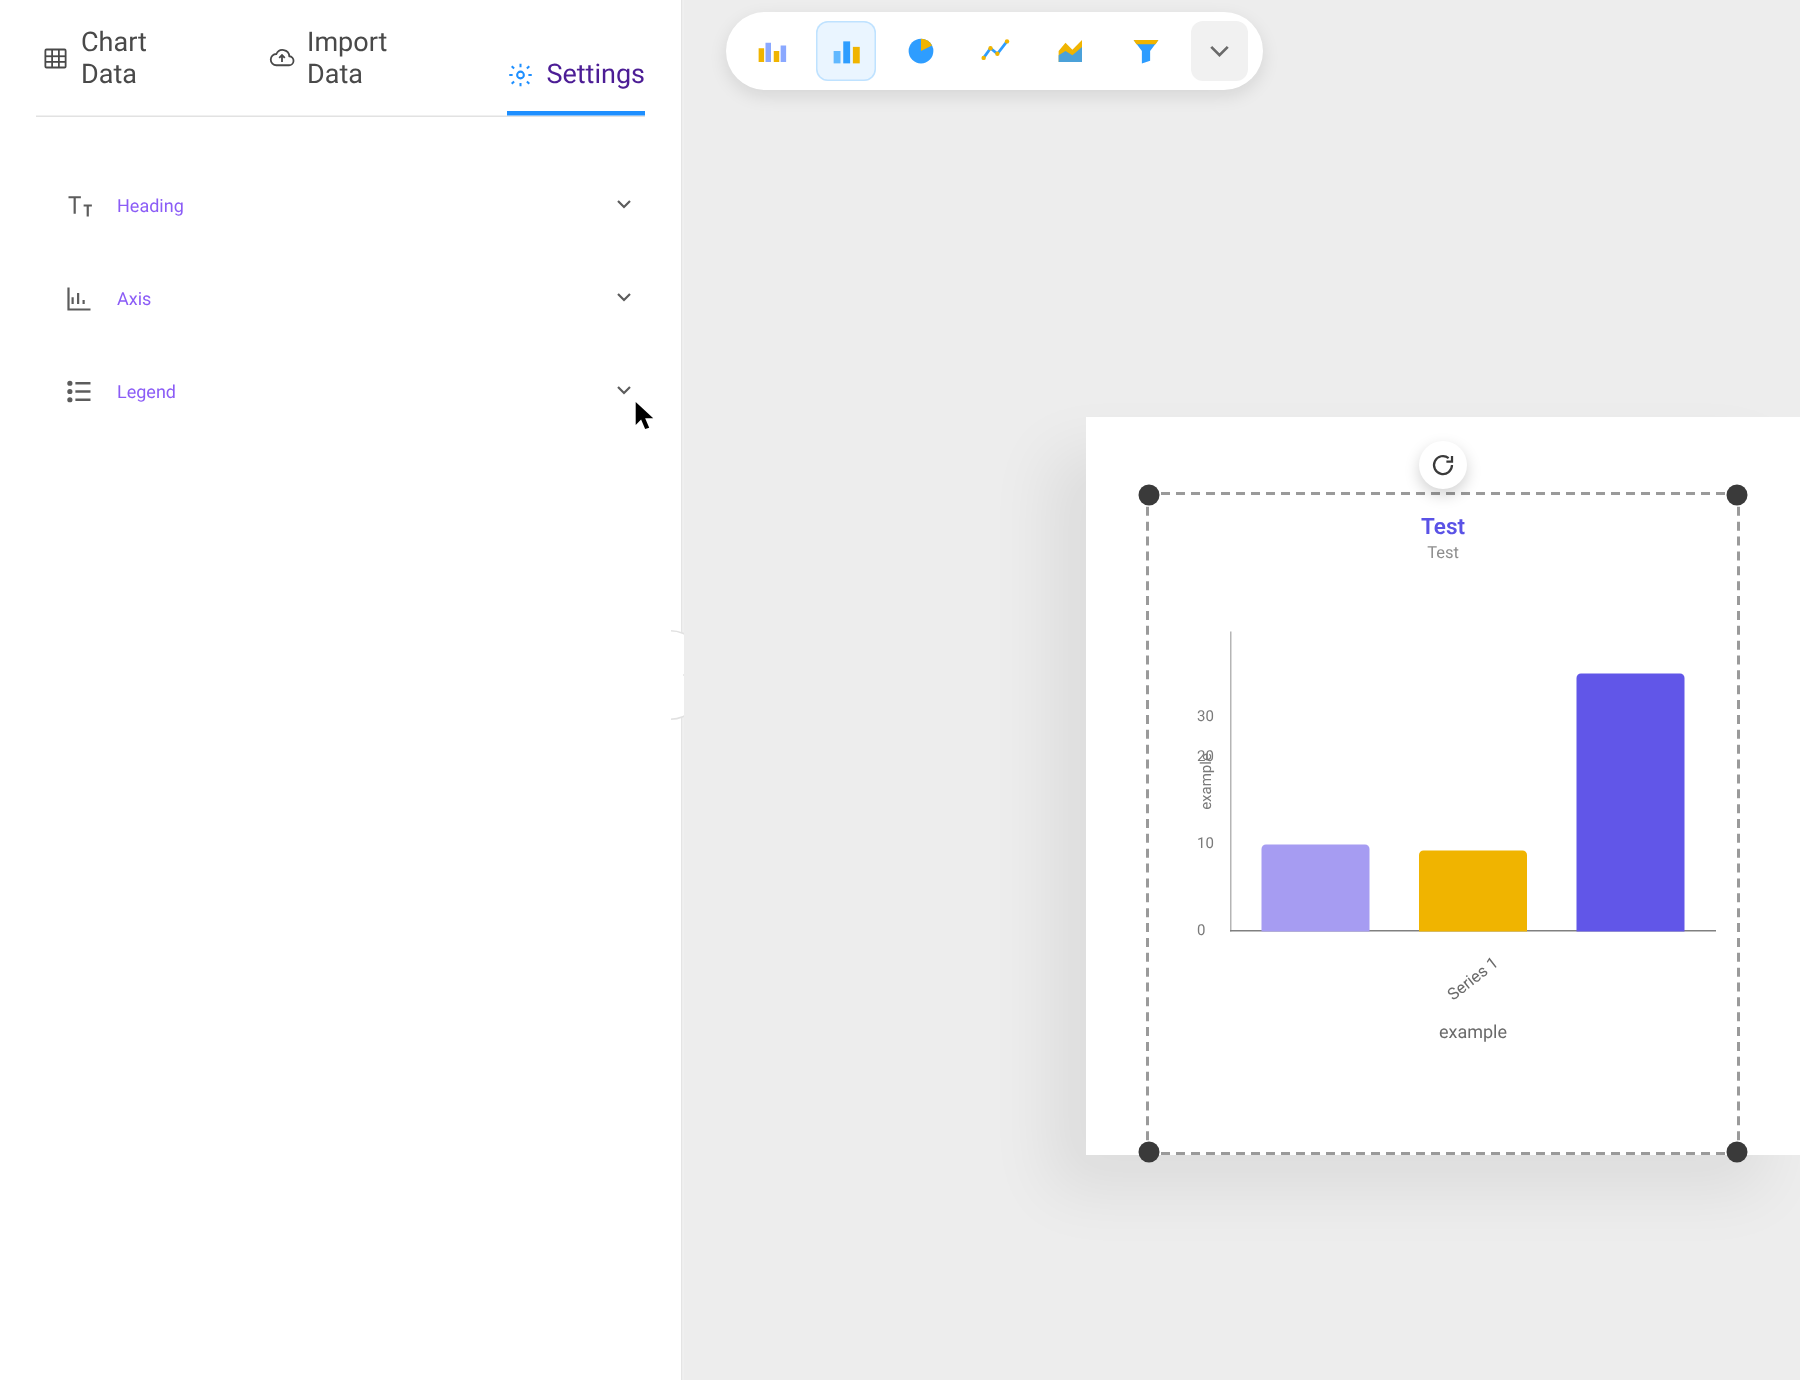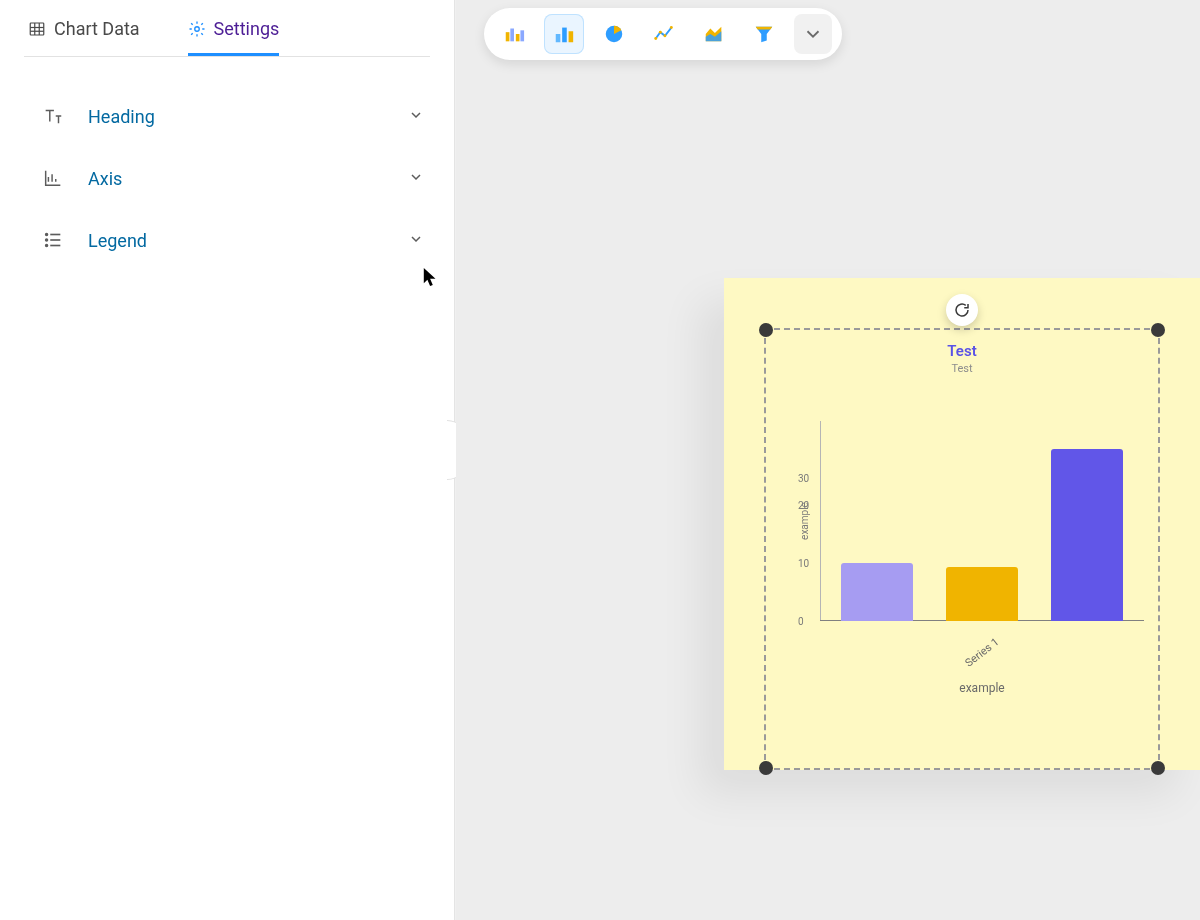--- a/index.html
+++ b/index.html
@@ -28,22 +28,22 @@
     border-bottom:3px solid transparent;
   }
   .tab.active { color:#4c1d95; border-bottom-color:#1e8fff; }
   .tab .icon svg { width:18px; height:18px; display:block; }
   .tabs-underline {
     height:1px; background:#e2e2e2; margin:0 24px;
   }
 
   .acc-list { padding:28px 24px 0 34px; }
   .acc-item {
-    display:flex; align-items:center; gap:22px;
-    padding:20px 6px; font-size:18px; color:#0369a1; cursor:pointer;
+    display:flex; align-items:center; gap:12px;
+    padding:20px 6px; font-size:12px; color:#8b5cf6; cursor:pointer;
   }
   .acc-item .icon { width:26px; display:flex; justify-content:center; }
   .acc-item .icon svg { width:22px; height:22px; stroke:#5c5c5c; fill:none; }
   .acc-item .chev { margin-left:auto; }
   .acc-item .chev svg { width:16px; height:16px; stroke:#5c5c5c; fill:none; }
 
   
   .collapse-handle {
     position:absolute; left:447px; top:420px; width:22px; height:60px;
     background:#fff; border:1px solid #e1e1e1; border-left:none;
@@ -70,21 +70,21 @@
     width:40px; height:40px; border-radius:8px;
     display:flex; align-items:center; justify-content:center; cursor:pointer;
   }
   .tool.active { background:#eaf5ff; box-shadow:inset 0 0 0 1px #bfe2ff; }
   .tool.drop { background:#f1f1f1; width:38px; }
   .tool svg { width:22px; height:22px; }
 
   
   .chart-wrap {
     position:absolute; left:268px; top:278px; width:476px; height:492px;
-    background:#fef9c3;
+    background:#ffffff;
     box-shadow:-24px 24px 40px rgba(0,0,0,.07);
   }
   .sel-frame {
     position:absolute; left:40px; top:50px; right:40px; bottom:0;
     border:2px dashed #9a9a9a;
   }
   .sel-handle {
     position:absolute; width:14px; height:14px; background:#3a3a3a; border-radius:50%;
   }
   .h-tl { left:-7px; top:-7px; }
@@ -148,20 +148,30 @@
           <rect x="3" y="4" width="18" height="16" rx="1"></rect>
           <line x1="3" y1="10" x2="21" y2="10"></line>
             <line x1="3" y1="15" x2="21" y2="15"></line>
           <line x1="9" y1="4" x2="9" y2="20"></line>
             <line x1="15" y1="4" x2="15" y2="20"></line>
         </svg>
       </span>
       <span>Chart Data</span>
     </div>
 
+    <div class="tab">
+      <span class="icon">
+        <svg viewBox="0 0 24 24" fill="none" stroke="#494949" stroke-width="1.6">
+          <path d="M7 18a5 5 0 0 1 0-10 6 6 0 0 1 11.5 2A4 4 0 0 1 18 18H7z"></path>
+          <path d="M12 15V9"></path>
+            <path d="M9.5 11.5 12 9l2.5 2.5"></path>
+        </svg>
+      </span>
+      <span>Import Data</span>
+    </div>
 
     <div class="tab active">
       <span class="icon">
         <svg viewBox="0 0 24 24" fill="none" stroke="#1e8fff" stroke-width="1.8">
           <circle cx="12" cy="12" r="3"></circle>
           <path d="M12 2v3M12 19v3M4.2 4.2l2.1 2.1M17.7 17.7l2.1 2.1M2 12h3M19 12h3M4.2 19.8l2.1-2.1M17.7 6.3l2.1-2.1"></path>
         </svg>
       </span>
       <span>Settings</span>
     </div>

